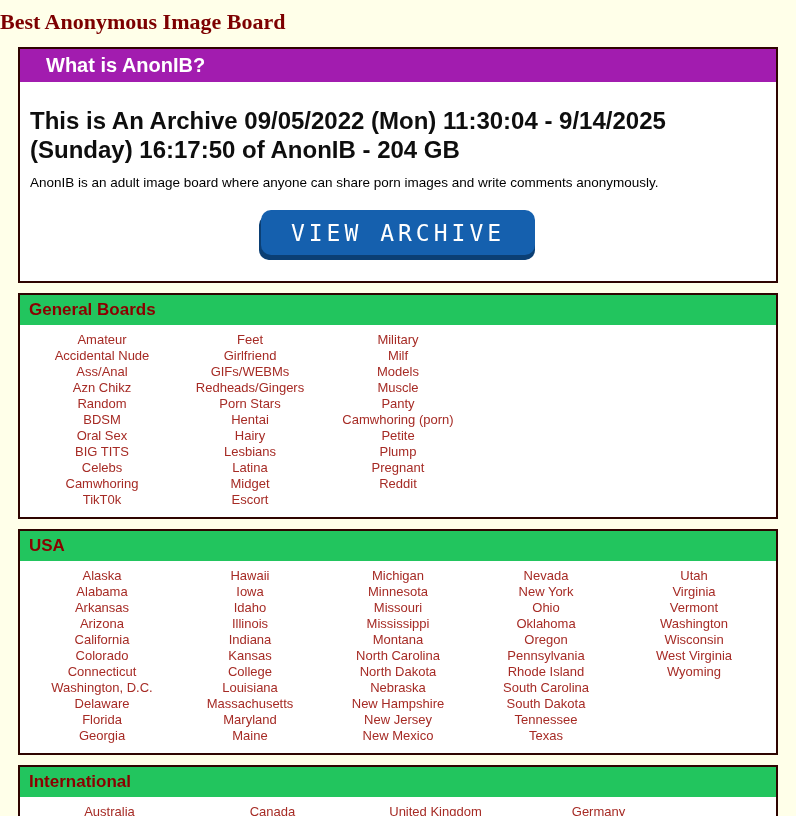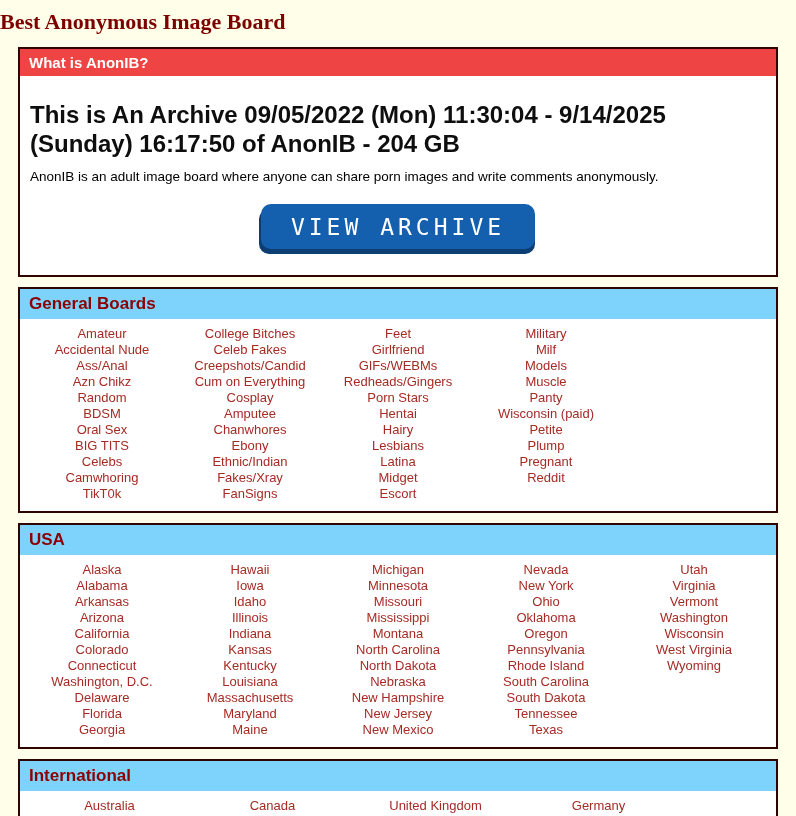--- a/index.html
+++ b/index.html
@@ -16,25 +16,25 @@
     font-size: 22px;
     font-weight: bold;
     padding: 9px 0 12px;
   }
   .box {
     margin: 0 18px 10px;
     border: 2px solid #2E0400;
     background: #ffffff;
   }
   .box-header-red {
-    background: #ef4444;
+    background: #a21caf;
     color: #ffffff;
     font-weight: bold;
-    font-size: 15px;
-    padding: 5px 9px;
+    font-size: 20px;
+    padding: 5px 26px;
   }
   .info-body {
     padding: 4px 10px 20px;
   }
   .info-heading {
     font-size: 24px;
     font-weight: bold;
     color: #0E0E0E;
     margin: 20px 0 10px;
     line-height: 1.22;
@@ -55,21 +55,21 @@
     font-weight: normal;
     font-size: 23px;
     letter-spacing: 4px;
     padding: 10px 30px 9px;
     border: 0;
     border-radius: 10px;
     box-shadow: 0 5px 0 #0B3F74, -2px 5px 0 #0B3F74;
     cursor: pointer;
   }
   .box-header-peach {
-    background: #7dd3fc;
+    background: #22c55e;
     color: #8B0000;
     font-weight: bold;
     font-size: 17px;
     padding: 5px 9px;
   }
   .section-body {
     padding: 7px 8px 9px;
     display: grid;
     background: #ffffff;
   }
@@ -110,52 +110,39 @@
           <a href="#" class="board-link">Azn Chikz</a>
           <a href="#" class="board-link">Random</a>
           <a href="#" class="board-link">BDSM</a>
           <a href="#" class="board-link">Oral Sex</a>
           <a href="#" class="board-link">BIG TITS</a>
           <a href="#" class="board-link">Celebs</a>
           <a href="#" class="board-link">Camwhoring</a>
           <a href="#" class="board-link">TikT0k</a>
         </div>
         <div class="link-col">
-          <a href="#" class="board-link">College Bitches</a>
-          <a href="#" class="board-link">Celeb Fakes</a>
-          <a href="#" class="board-link">Creepshots/Candid</a>
-          <a href="#" class="board-link">Cum on Everything</a>
-          <a href="#" class="board-link">Cosplay</a>
-          <a href="#" class="board-link">Amputee</a>
-          <a href="#" class="board-link">Chanwhores</a>
-          <a href="#" class="board-link">Ebony</a>
-          <a href="#" class="board-link">Ethnic/Indian</a>
-          <a href="#" class="board-link">Fakes/Xray</a>
-          <a href="#" class="board-link">FanSigns</a>
-        </div>
-        <div class="link-col">
           <a href="#" class="board-link">Feet</a>
           <a href="#" class="board-link">Girlfriend</a>
           <a href="#" class="board-link">GIFs/WEBMs</a>
           <a href="#" class="board-link">Redheads/Gingers</a>
           <a href="#" class="board-link">Porn Stars</a>
           <a href="#" class="board-link">Hentai</a>
           <a href="#" class="board-link">Hairy</a>
           <a href="#" class="board-link">Lesbians</a>
           <a href="#" class="board-link">Latina</a>
           <a href="#" class="board-link">Midget</a>
           <a href="#" class="board-link">Escort</a>
         </div>
         <div class="link-col">
           <a href="#" class="board-link">Military</a>
           <a href="#" class="board-link">Milf</a>
           <a href="#" class="board-link">Models</a>
           <a href="#" class="board-link">Muscle</a>
           <a href="#" class="board-link">Panty</a>
-          <a href="#" class="board-link">Wisconsin (paid)</a>
+          <a href="#" class="board-link">Camwhoring (porn)</a>
           <a href="#" class="board-link">Petite</a>
           <a href="#" class="board-link">Plump</a>
           <a href="#" class="board-link">Pregnant</a>
           <a href="#" class="board-link">Reddit</a>
         </div>
       </div>
     </div>
     <div class="box">
       <div class="box-header-peach">USA</div>
       <div class="section-body cols-5">
@@ -172,21 +159,21 @@
           <a href="#" class="board-link">Florida</a>
           <a href="#" class="board-link">Georgia</a>
         </div>
         <div class="link-col">
           <a href="#" class="board-link">Hawaii</a>
           <a href="#" class="board-link">Iowa</a>
           <a href="#" class="board-link">Idaho</a>
           <a href="#" class="board-link">Illinois</a>
           <a href="#" class="board-link">Indiana</a>
           <a href="#" class="board-link">Kansas</a>
-          <a href="#" class="board-link">Kentucky</a>
+          <a href="#" class="board-link">College</a>
           <a href="#" class="board-link">Louisiana</a>
           <a href="#" class="board-link">Massachusetts</a>
           <a href="#" class="board-link">Maryland</a>
           <a href="#" class="board-link">Maine</a>
         </div>
         <div class="link-col">
           <a href="#" class="board-link">Michigan</a>
           <a href="#" class="board-link">Minnesota</a>
           <a href="#" class="board-link">Missouri</a>
           <a href="#" class="board-link">Mississippi</a>

